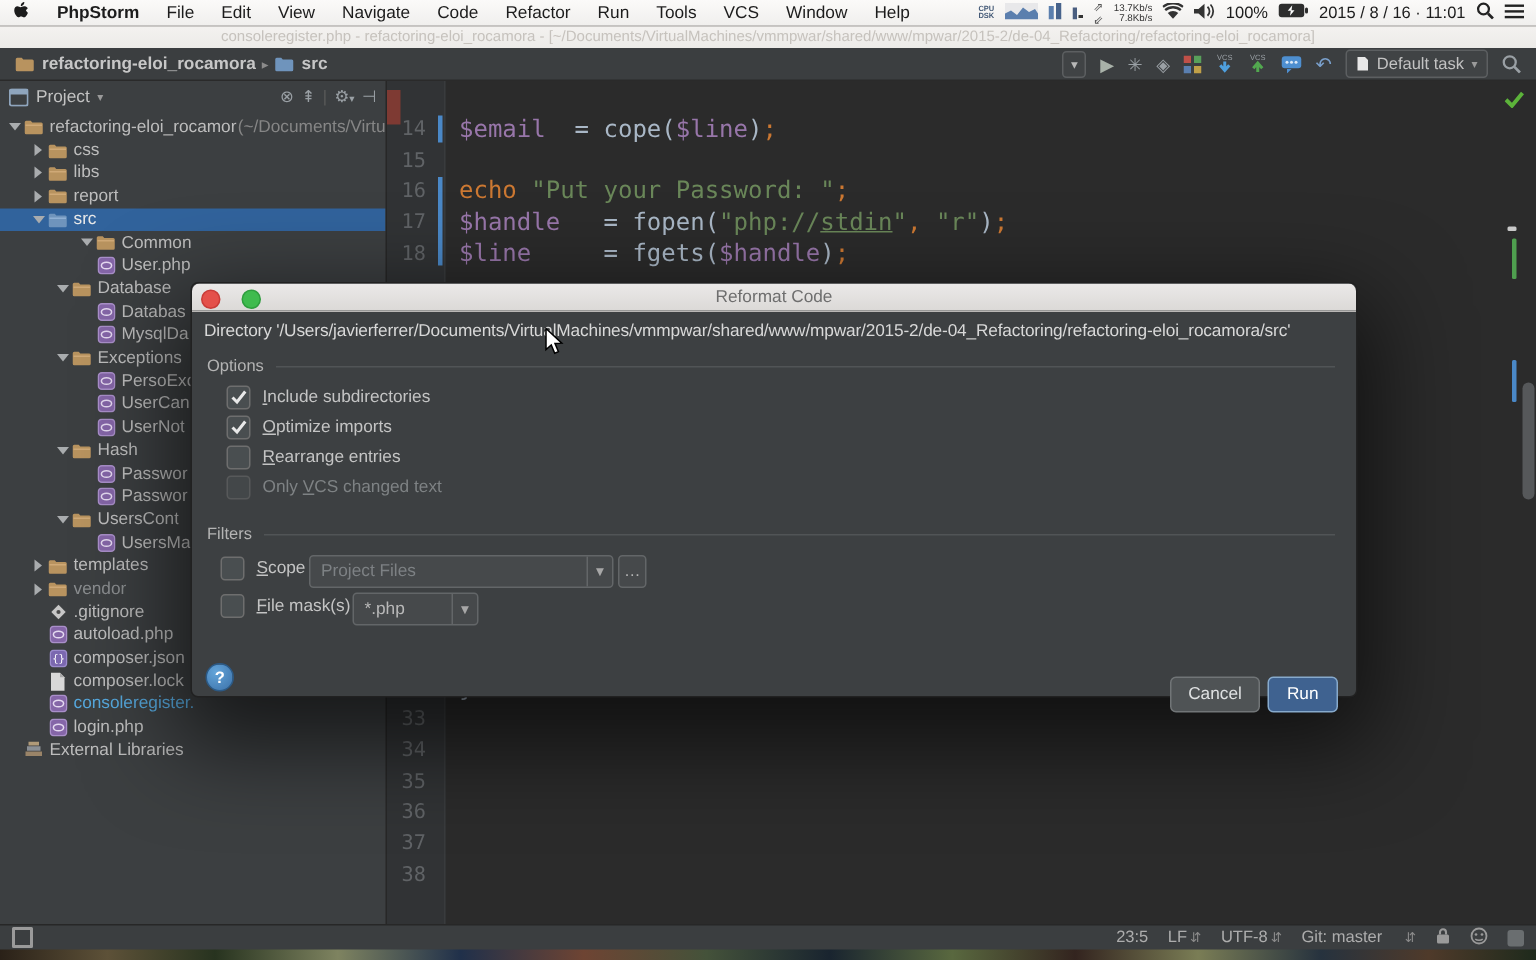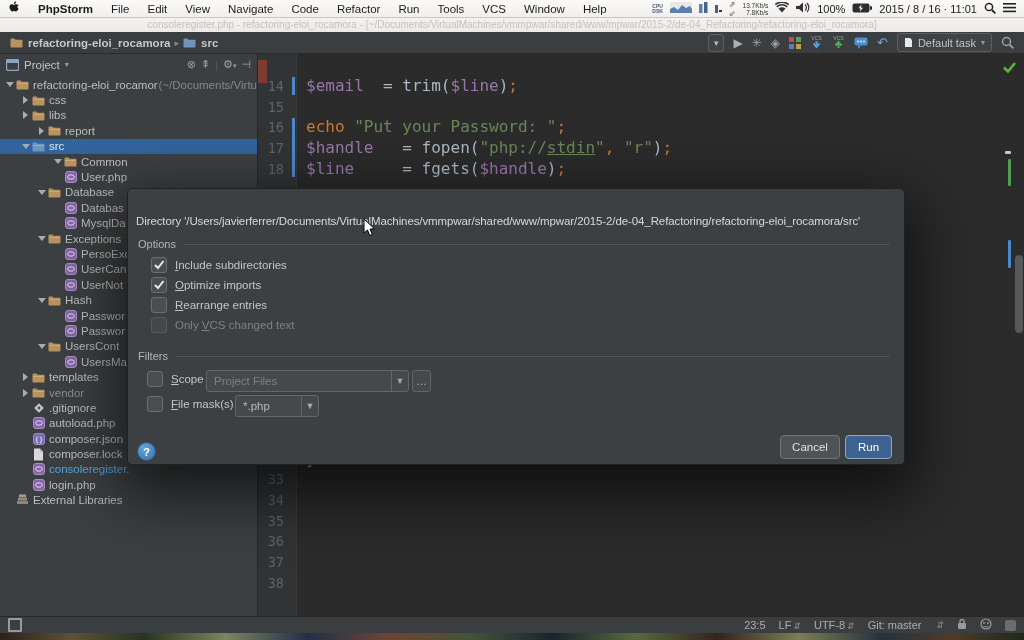--- a/index.html
+++ b/index.html
@@ -79,21 +79,21 @@
          font-size:11.5px}
   .combo .val{padding:0 7px;flex:1;white-space:nowrap;overflow:hidden}
   .combo .val.dis{color:#7d8184}
   .combo .arr{width:16px;align-self:stretch;border-left:1px solid #636668;display:flex;align-items:center;
               justify-content:center;color:#a7a7a7;font-size:9px}
   .sqbtn{height:20px;width:17px;background:#46494b;border:1px solid #636668;border-radius:3px;color:#b5b5b5;
          display:flex;align-items:center;justify-content:center;font-size:11px}
   #dlg-help{position:absolute;left:9px;top:253px;width:17px;height:17px;border-radius:50%;
             background:radial-gradient(circle at 35% 30%,#63a5da,#3c71a8);border:1px solid #2c5a86;
             color:#fff;font-size:11px;font-weight:bold;display:flex;align-items:center;justify-content:center}
-  .dbtn{position:absolute;top:246px;height:22px;border-radius:4px;font-size:11.5px;display:flex;
+  .dbtn{position:absolute;top:262px;height:22px;border-radius:4px;font-size:11.5px;display:flex;
         align-items:center;justify-content:center}
   #btn-cancel{left:652px;width:58px;background:#4f5355;border:1px solid #717577;color:#dfe1e2}
   #btn-run{left:717px;width:45px;background:#3f6290;border:1px solid #87aacc;color:#fff}
   
   #statusbar{left:0;top:616px;width:1024px;height:16px;background:#3b3e40;border-top:1px solid #272727;
              display:flex;align-items:center;font-size:11px;color:#adadad;z-index:30}
   #status-right{margin-left:auto;display:flex;align-items:center;gap:13px;padding-right:8px}
   .updn{font-size:9px;color:#8a8a8a;margin-left:2px}
   #tw-toggle{width:10px;height:10px;border:2px solid #9a9a9a;border-radius:1px;margin-left:8px}
   #wallpaper{left:0;top:632px;width:1024px;height:8px;
@@ -283,21 +283,21 @@
           <span class="arr-c"></span>
         </span>
         <span class="ticon">
           <svg width="13" height="11" viewBox="0 0 13 11">
             <path d="M0.5 2.5 q0-1 1-1 h3 l1 1.2 h6 q1 0 1 1 v5.8 q0 1-1 1 h-10 q-1 0-1-1z" fill="#b8935f"></path>
             <rect x="1" y="4" width="11" height="1" fill="#cfa977"></rect>
           </svg>
         </span>
         <span class="tlabel">libs</span>
       </div>
-      <div class="trow" style="padding-left: 36px;">
+      <div class="trow" style="padding-left: 20px;">
         <span class="tarr">
           <span class="arr-c"></span>
         </span>
         <span class="ticon">
           <svg width="13" height="11" viewBox="0 0 13 11">
             <path d="M0.5 2.5 q0-1 1-1 h3 l1 1.2 h6 q1 0 1 1 v5.8 q0 1-1 1 h-10 q-1 0-1-1z" fill="#b8935f"></path>
             <rect x="1" y="4" width="11" height="1" fill="#cfa977"></rect>
           </svg>
         </span>
         <span class="tlabel">report</span>
@@ -560,21 +560,21 @@
         <span class="tlabel">External Libraries</span>
       </div>
     </div>
 </div>
 
 <div id="editor" class="abs">
   <div id="gutter"></div>
   <div id="gutter-red"></div>
   <div id="lines">
       <div class="lnum" style="top: 25px;">14</div>
-      <div class="cline" style="top: 23px;"><span class="tk-v">$email</span><span class="tk-p">  = trim(</span><span class="tk-v">$line</span><span class="tk-p">)</span><span class="tk-o">;</span></div>
+      <div class="cline" style="top: 23px;"><span class="tk-v">$email</span><span class="tk-p">  = cope(</span><span class="tk-v">$line</span><span class="tk-p">)</span><span class="tk-o">;</span></div>
       <div class="lnum" style="top: 45.7px;">15</div>
       <div class="lnum" style="top: 66.4px;">16</div>
       <div class="cline" style="top: 64.4px;"><span class="tk-k">echo</span><span class="tk-p"> </span><span class="tk-s">"Put your Password: "</span><span class="tk-o">;</span></div>
       <div class="lnum" style="top: 87.1px;">17</div>
       <div class="cline" style="top: 85.1px;"><span class="tk-v">$handle</span><span class="tk-p">   = fopen(</span><span class="tk-s">"php://</span><span class="tk-u">stdin</span><span class="tk-s">"</span><span class="tk-o">,</span><span class="tk-p"> </span><span class="tk-s">"r"</span><span class="tk-p">)</span><span class="tk-o">;</span></div>
       <div class="lnum" style="top: 107.8px;">18</div>
       <div class="cline" style="top: 105.8px;"><span class="tk-v">$line</span><span class="tk-p">     = fgets(</span><span class="tk-v">$handle</span><span class="tk-p">)</span><span class="tk-o">;</span></div>
       <div class="lnum" style="top: 397.6px;">32</div>
       <div class="cline" style="top: 395.6px;"><span class="tk-p">}</span></div>
       <div class="lnum" style="top: 418.3px;">33</div>
@@ -591,20 +591,25 @@
         <path d="M1 5.5 L5 9.5 12 1" stroke="#5cb33a" stroke-width="2.6" fill="none"></path>
       </svg>
   </div>
   <div class="smark" style="right:13px;top:98px;width:6px;height:3px;background:#c8c8c8"></div>
   <div class="smark" style="right:13px;top:106px;width:3px;height:27px;background:#4f9f4f"></div>
   <div class="smark" style="right:13px;top:187px;width:3px;height:28px;background:#4a88c7"></div>
   <div id="vscroll"></div>
 </div>
 
 <div id="dialog" class="abs">
+  <div id="dlg-title">
+    <span class="tlight" style="left:6px;background:#e4504a;border:1px solid #c93c38"></span>
+    <span class="tlight" style="left:33px;background:#3fbb4e;border:1px solid #2f9e3e"></span>
+    <span>Reformat Code</span>
+  </div>
   <div id="dlg-dir">Directory '/Users/javierferrer/Documents/VirtualMachines/vmmpwar/shared/www/mpwar/2015-2/de-04_Refactoring/refactoring-eloi_rocamora/src'</div>
   <div class="group-lab" style="left:10px;top:49px">
     <span>Options</span>
       <span class="rule"></span>
   </div>
   <div id="dlg-checkboxes">
       <div class="cbrow" style="left: 23px; top: 68px;">
         <span class="cb">
           <svg width="12" height="12">
             <path d="M2 6 l3 3 l5.5-7" stroke="#e8e8e8" stroke-width="2" fill="none"></path>

